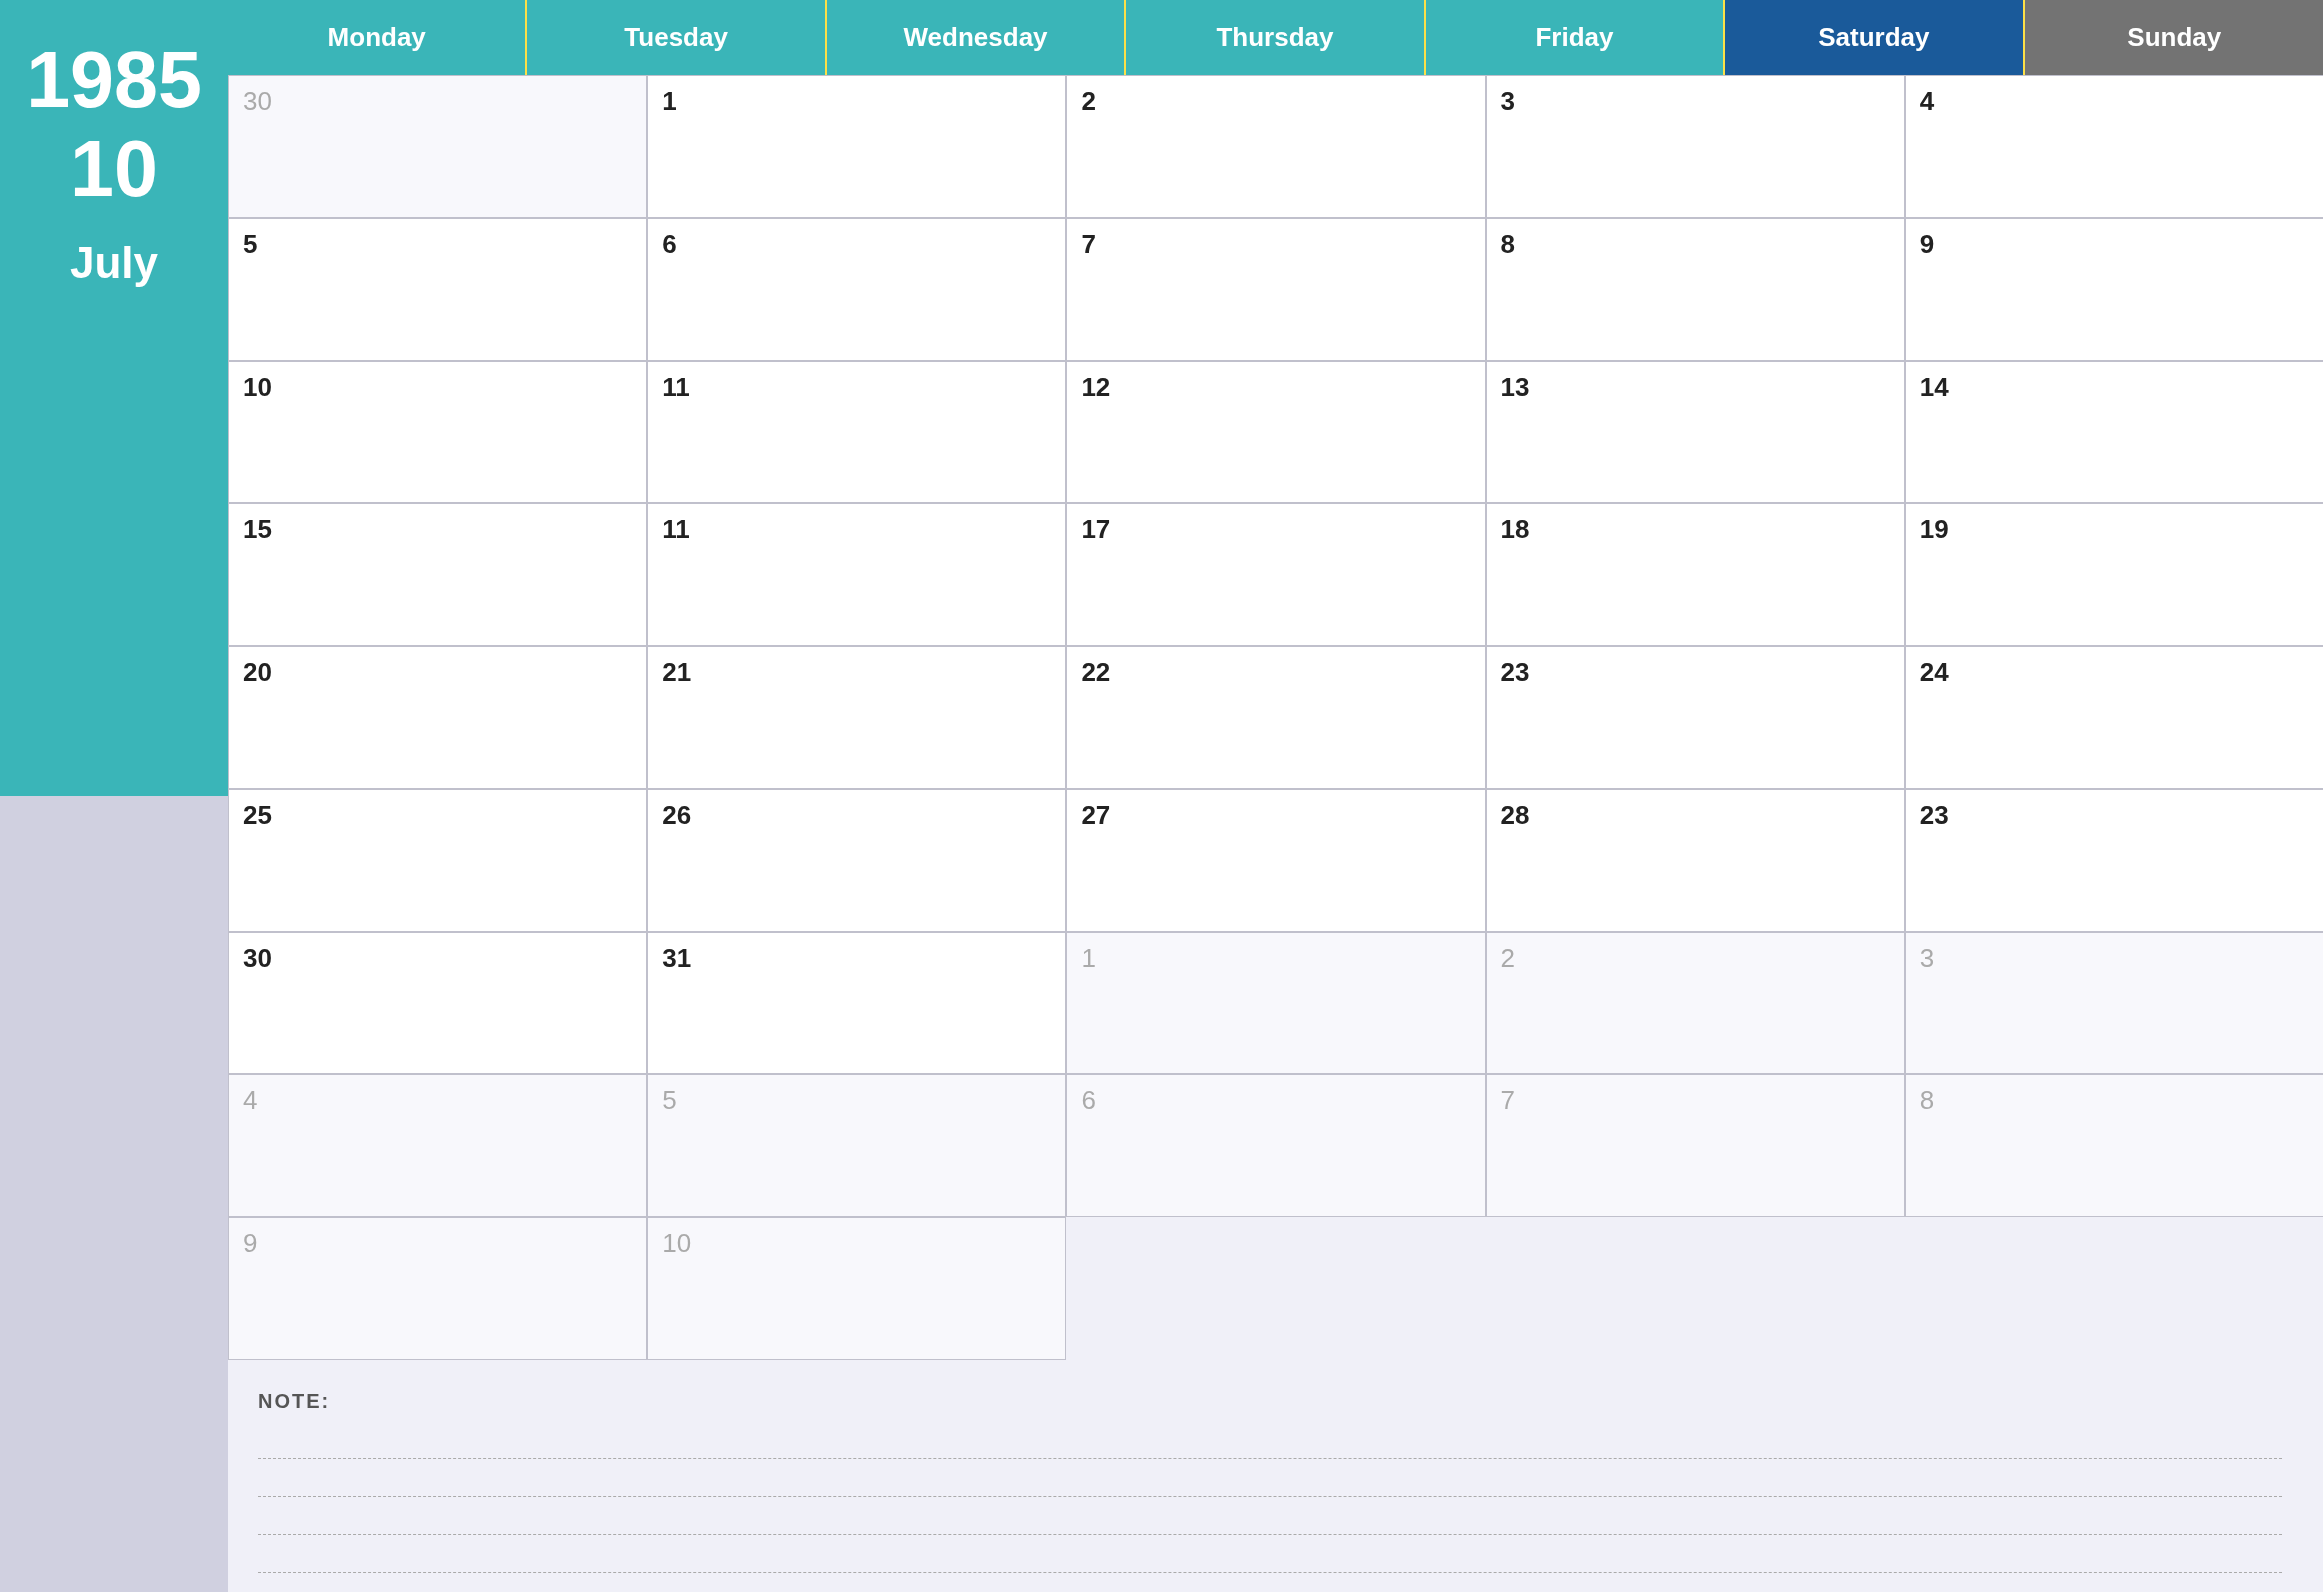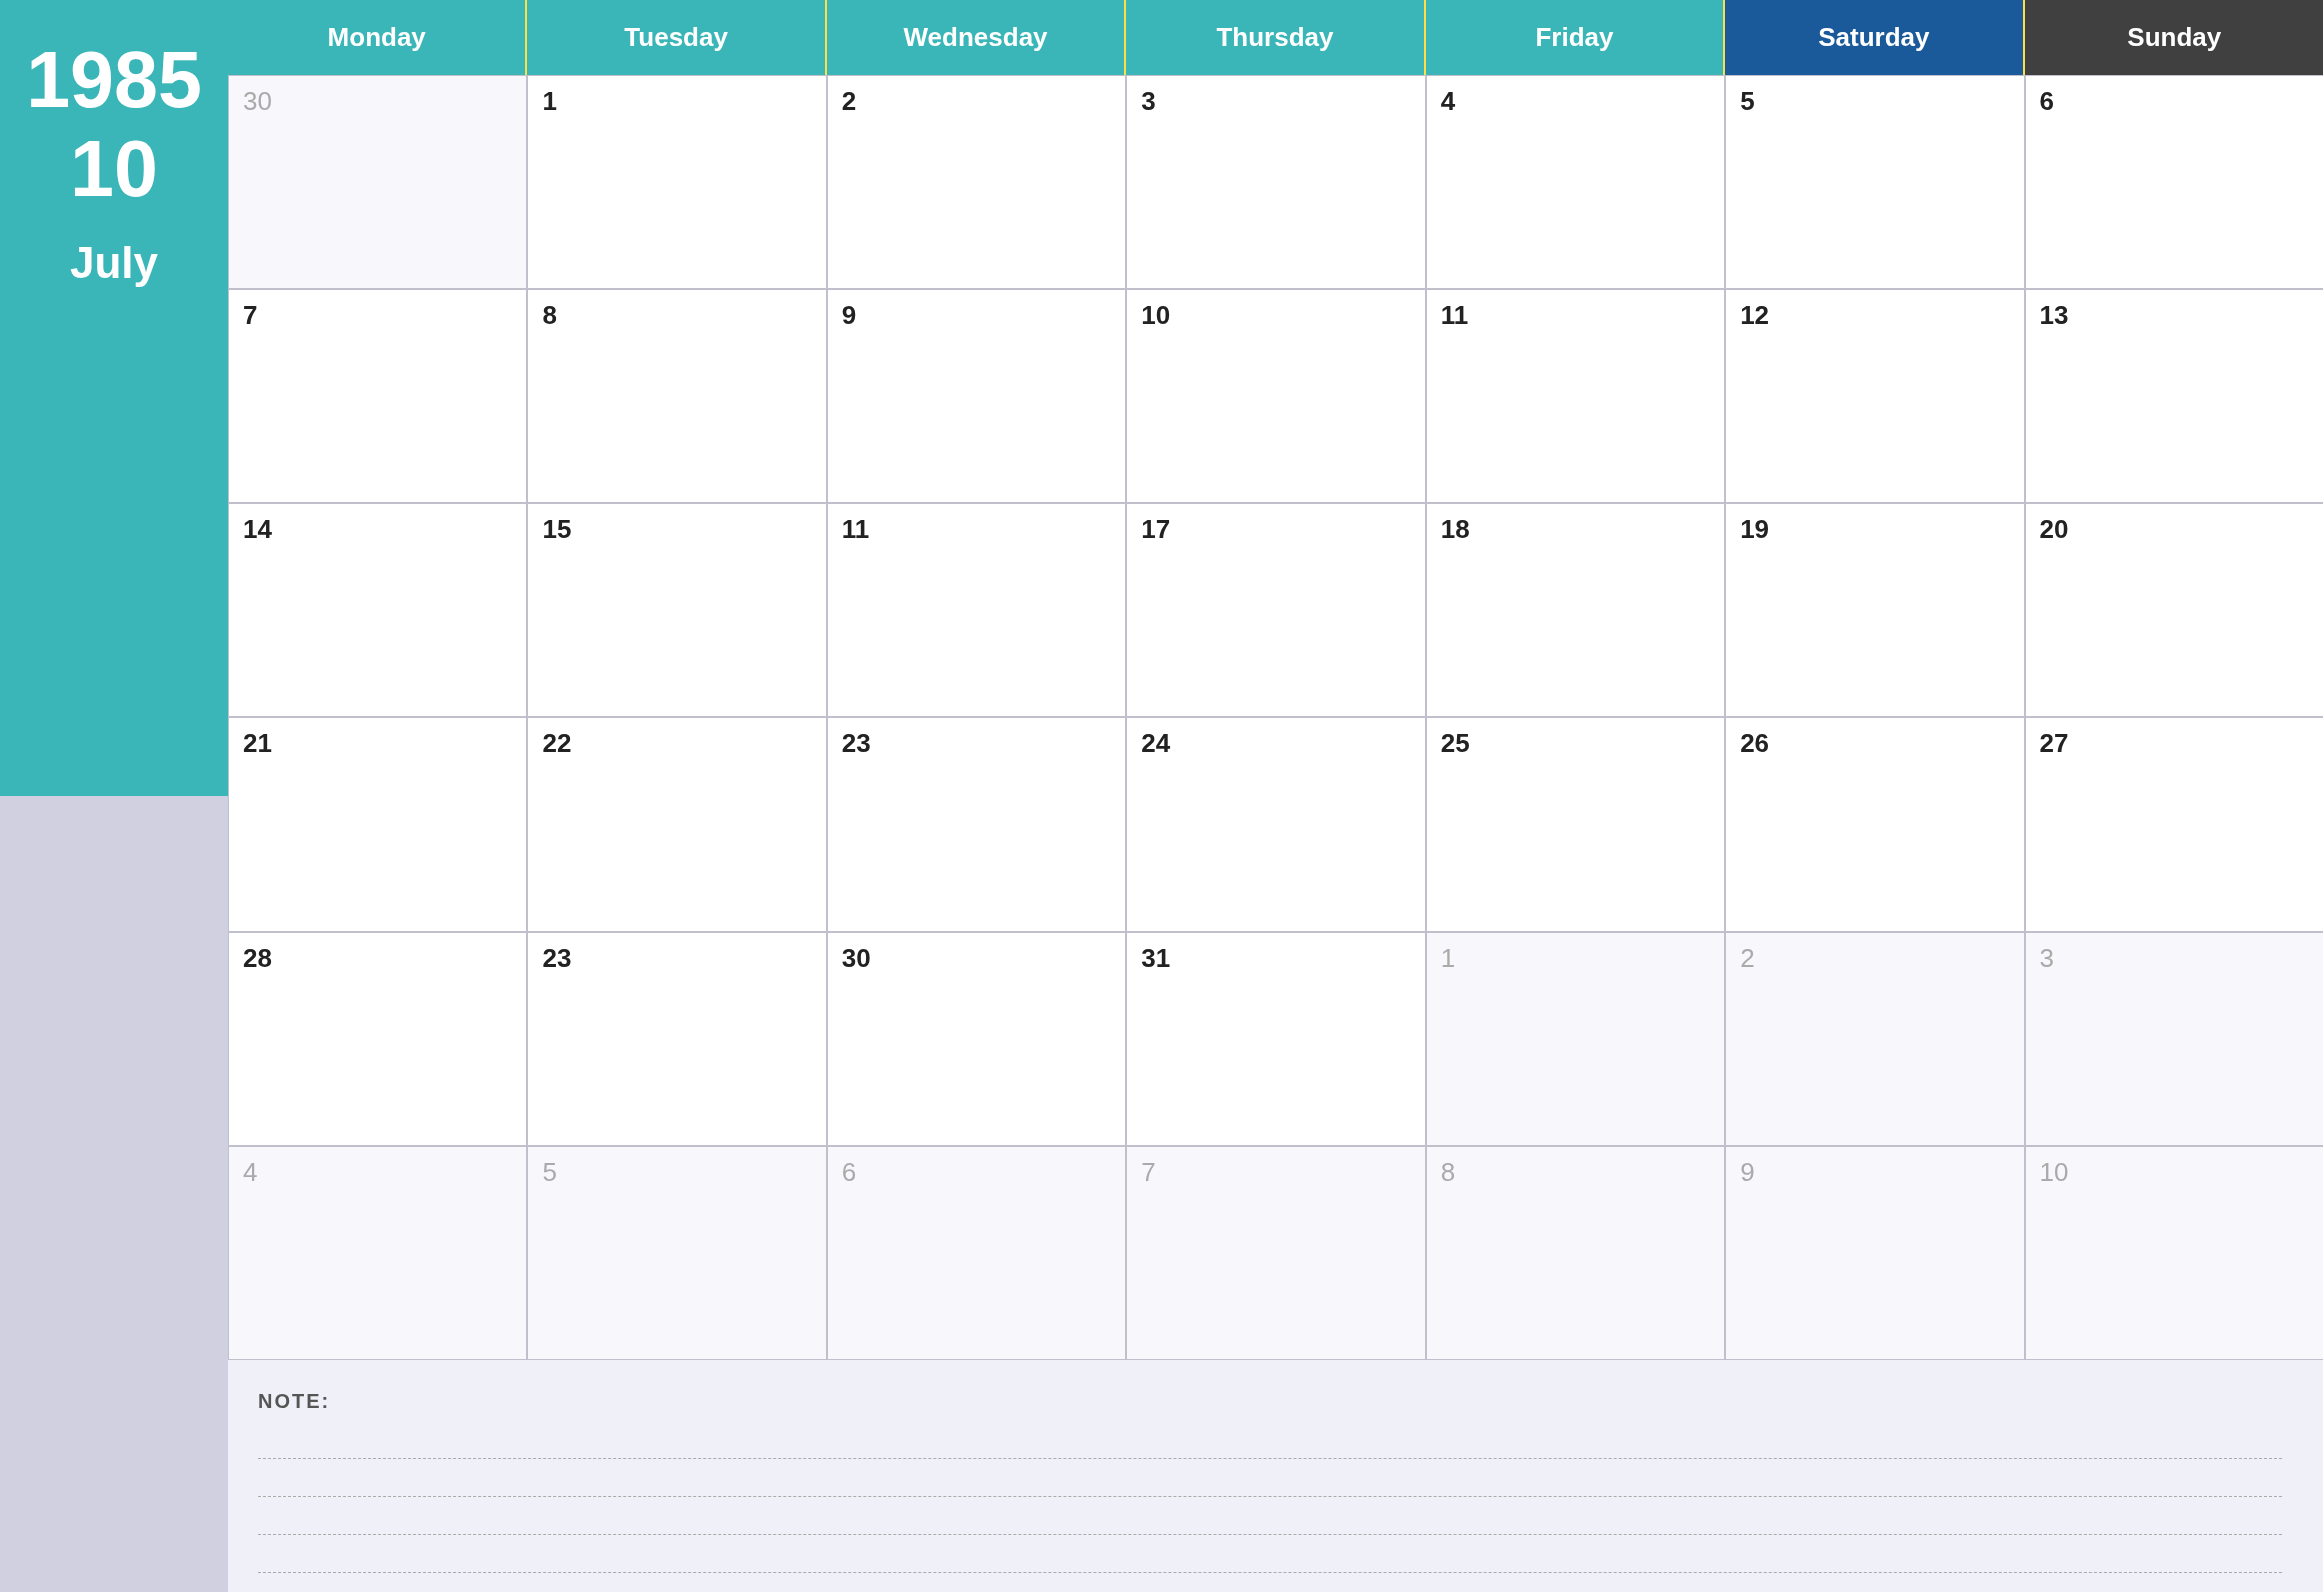--- a/index.html
+++ b/index.html
@@ -79,26 +79,26 @@
 
     .header-cell:last-child {
       border-right: none;
     }
 
     .header-cell.saturday {
       background: #1a5a9a;
     }
 
     .header-cell.sunday {
-      background: #404040;
+      background: #737373;
     }
 
     .calendar-grid {
       display: grid;
-      grid-template-columns: repeat(7, 1fr);
+      grid-template-columns: repeat(5, 1fr);
       flex: 1;
     }
 
     .day-cell {
       border: 1px solid #c0c0cc;
       min-height: 139px;
       padding: 10px 14px;
       background: white;
       position: relative;
     }

